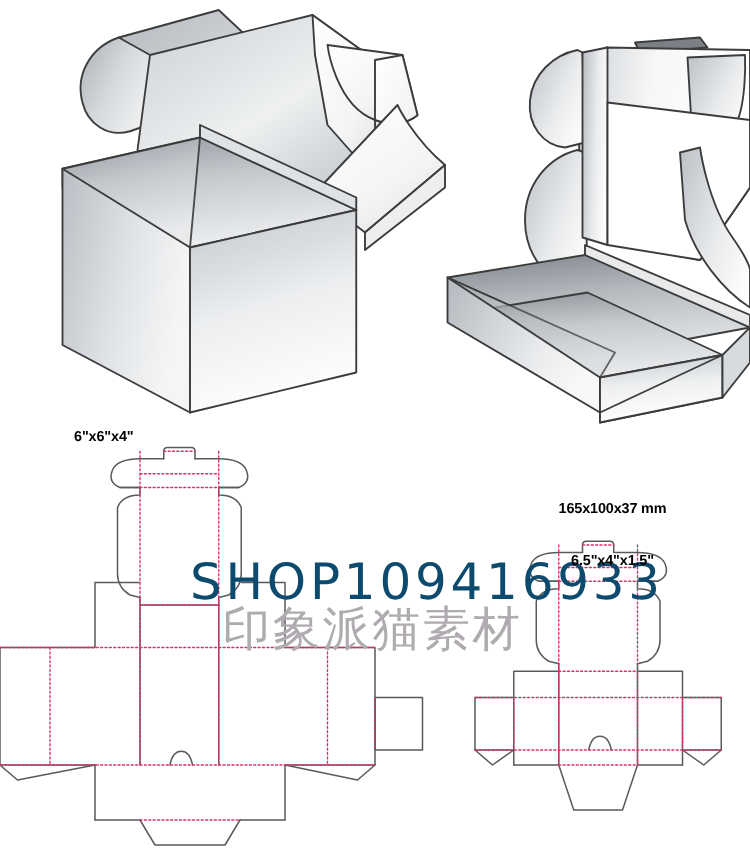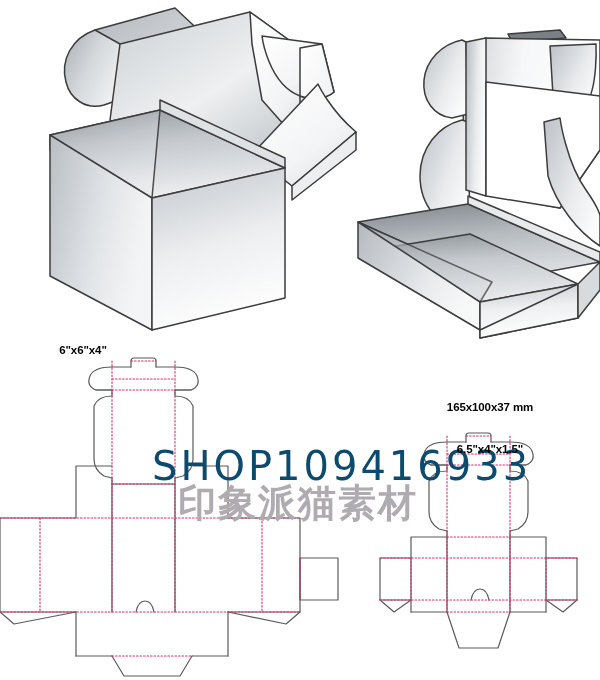--- a/index.html
+++ b/index.html
@@ -34,21 +34,21 @@
     left:152px;top:443px;
     font-size:40px;
     letter-spacing:3px;
     font-weight:400;
     color:#0c4a6e;
   }
   #wm-line2{
     left:178px;top:478px;
     font-size:38px;
     letter-spacing:2px;
-    font-weight:700;
+    font-weight:400;
     color:#b0abb0;
   }
 </style>
 </head>
 <body>
 
 <div id="stage">
 
   <svg class="layer" viewBox="0 0 600 680">
     <defs>

